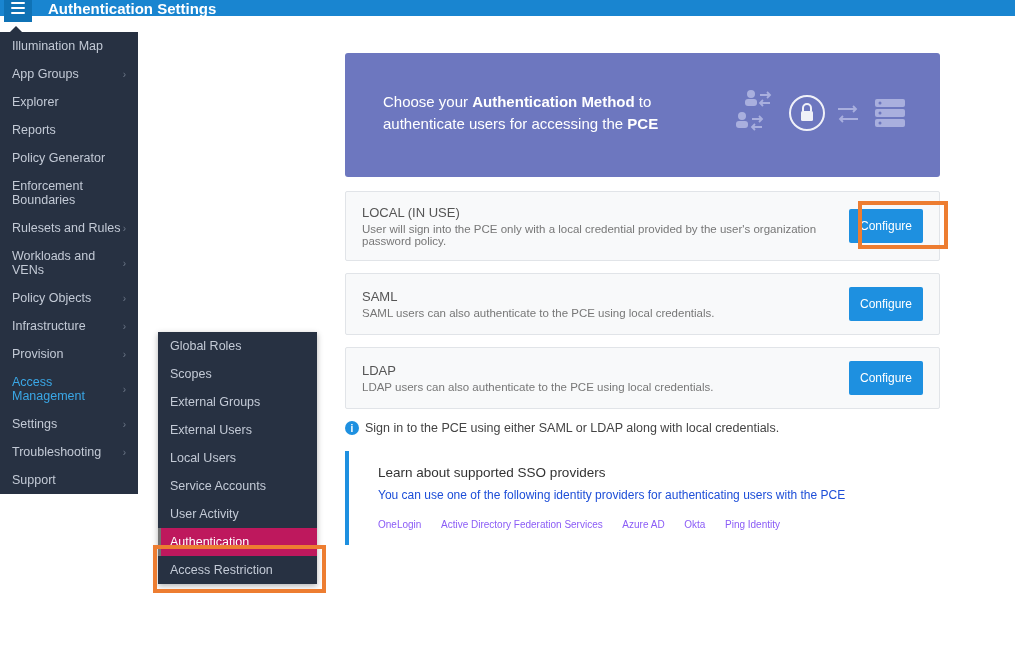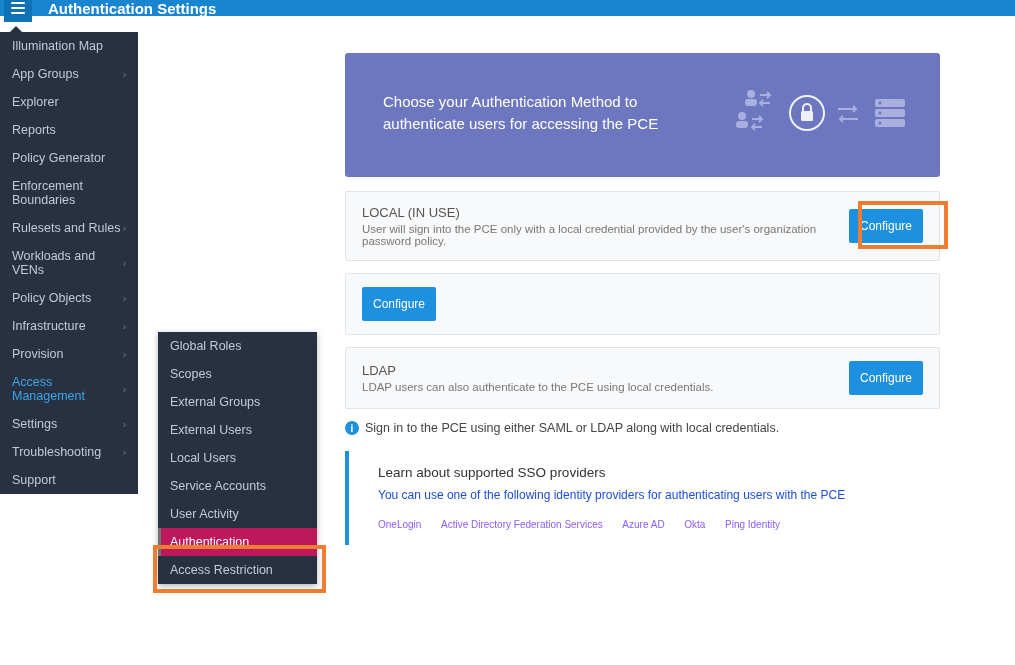--- a/index.html
+++ b/index.html
@@ -119,21 +119,21 @@
     background: #6d77bf;
     color: #fff;
     border-radius: 3px;
     padding: 32px 30px 36px 38px;
     display: flex;
     align-items: center;
     justify-content: space-between;
     margin-bottom: 14px;
   }
   .banner-text { font-size: 15px; line-height: 1.5; max-width: 300px; }
-  .banner-text .bold { font-weight: 400; }
+  .banner-text .bold { font-weight: 700; }
   .banner-graphic { display: flex; align-items: center; gap: 8px; opacity: 0.9; }
   .banner-graphic svg { display:block; }
   .card {
     border: 1px solid #e1e4e8;
     background: #f8f9fa;
     border-radius: 2px;
     padding: 13px 16px;
     margin-bottom: 12px;
     display: flex;
     align-items: center;
@@ -323,20 +323,24 @@
 
   <div class="card">
     <div class="card-left">
       <div class="card-title">LOCAL (IN USE)</div>
       <div class="card-desc">User will sign into the PCE only with a local credential provided by the user's organization password policy.</div>
     </div>
     <button class="btn-configure">Configure</button>
   </div>
 
   <div class="card">
+    <div class="card-left">
+      <div class="card-title">SAML</div>
+      <div class="card-desc">SAML users can also authenticate to the PCE using local credentials.</div>
+    </div>
     <button class="btn-configure">Configure</button>
   </div>
 
   <div class="card">
     <div class="card-left">
       <div class="card-title">LDAP</div>
       <div class="card-desc">LDAP users can also authenticate to the PCE using local credentials.</div>
     </div>
     <button class="btn-configure">Configure</button>
   </div>

